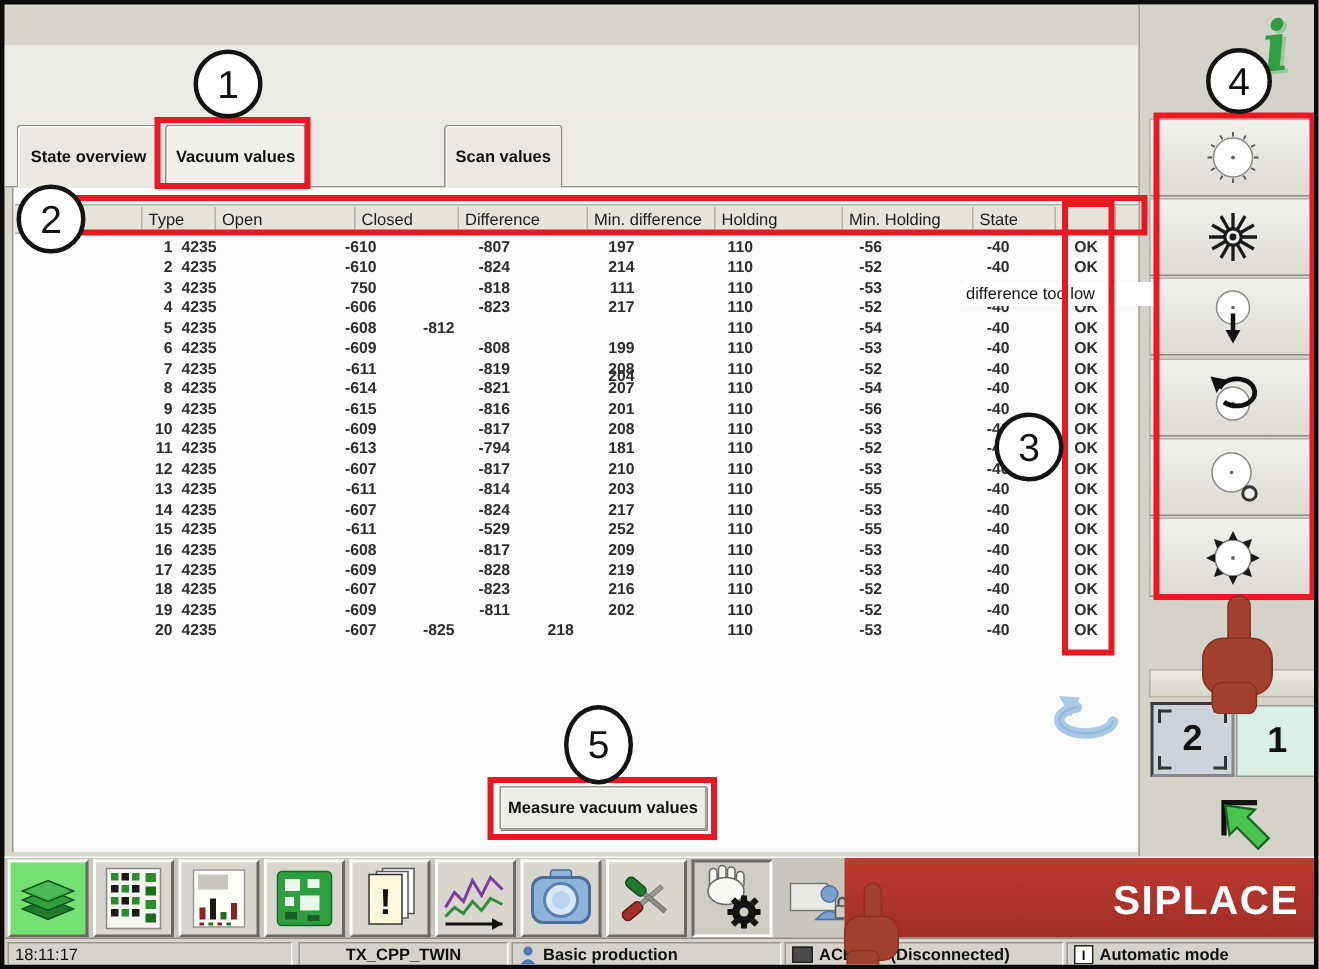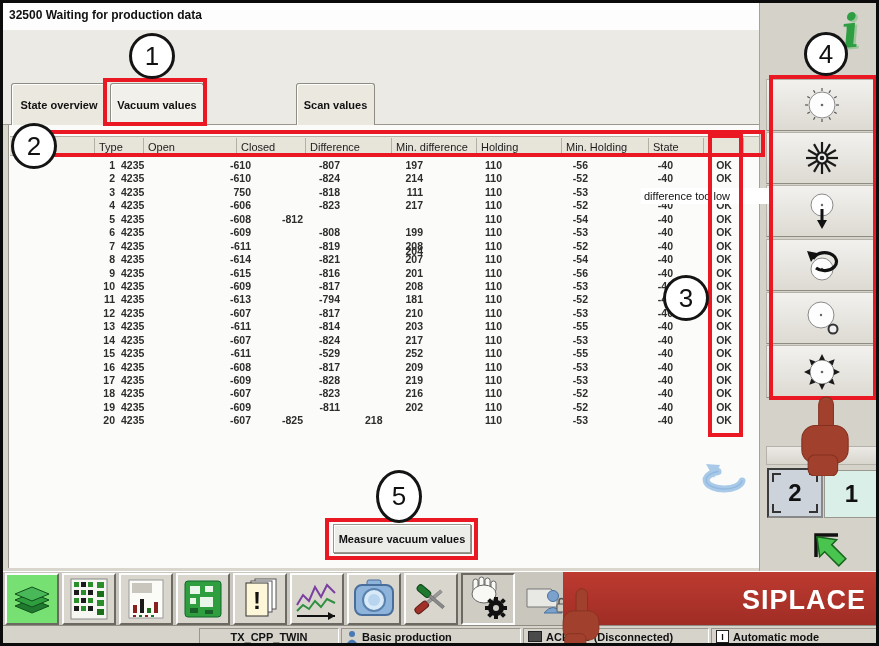--- a/index.html
+++ b/index.html
@@ -73,23 +73,20 @@
 .hand{position:absolute;z-index:60;pointer-events:none}
 .hand1{left:790px;top:393px;width:64px;height:80px}
 .hand2{left:546px;top:585px;width:64px;height:62px}
 svg{display:block}
 </style>
 </head>
 <body>
 
 <div class="screen">
 
-  <div class="abs titlebar">
-    <span>32500 Waiting for production data</span>
-  </div>
   <div class="abs upperband"></div>
 
   <div class="abs tabbar">
     <div class="tab tab1">
         <span>State overview</span>
       </div>
     <div class="tab tab2">
         <span>Vacuum values</span>
       </div>
     <div class="tab tab4">
@@ -620,20 +617,23 @@
         <path d="M37,27 v-3 a2.5,2.5 0 0 1 5,0 v3" fill="none" stroke="#555" stroke-width="1.5"></path>
       </g>
         </svg>
     </div>
     <div class="brandpanel">
       <span>SIPLACE</span>
     </div>
   </div>
 
   <div class="abs statusbar">
+    <div class="scell sc-time">
+        <span>18:11:17</span>
+      </div>
     <div class="scell sc-machine">
         <span>TX_CPP_TWIN</span>
       </div>
     <div class="scell sc-user">
       <svg width="12" height="14" viewBox="0 0 12 14">
           <circle cx="6" cy="4" r="3" fill="#4a7ab5"></circle>
           <path d="M1,13 q5,-7 10,0 z" fill="#4a7ab5"></path>
         </svg>
       <span>Basic production</span>
     </div>

